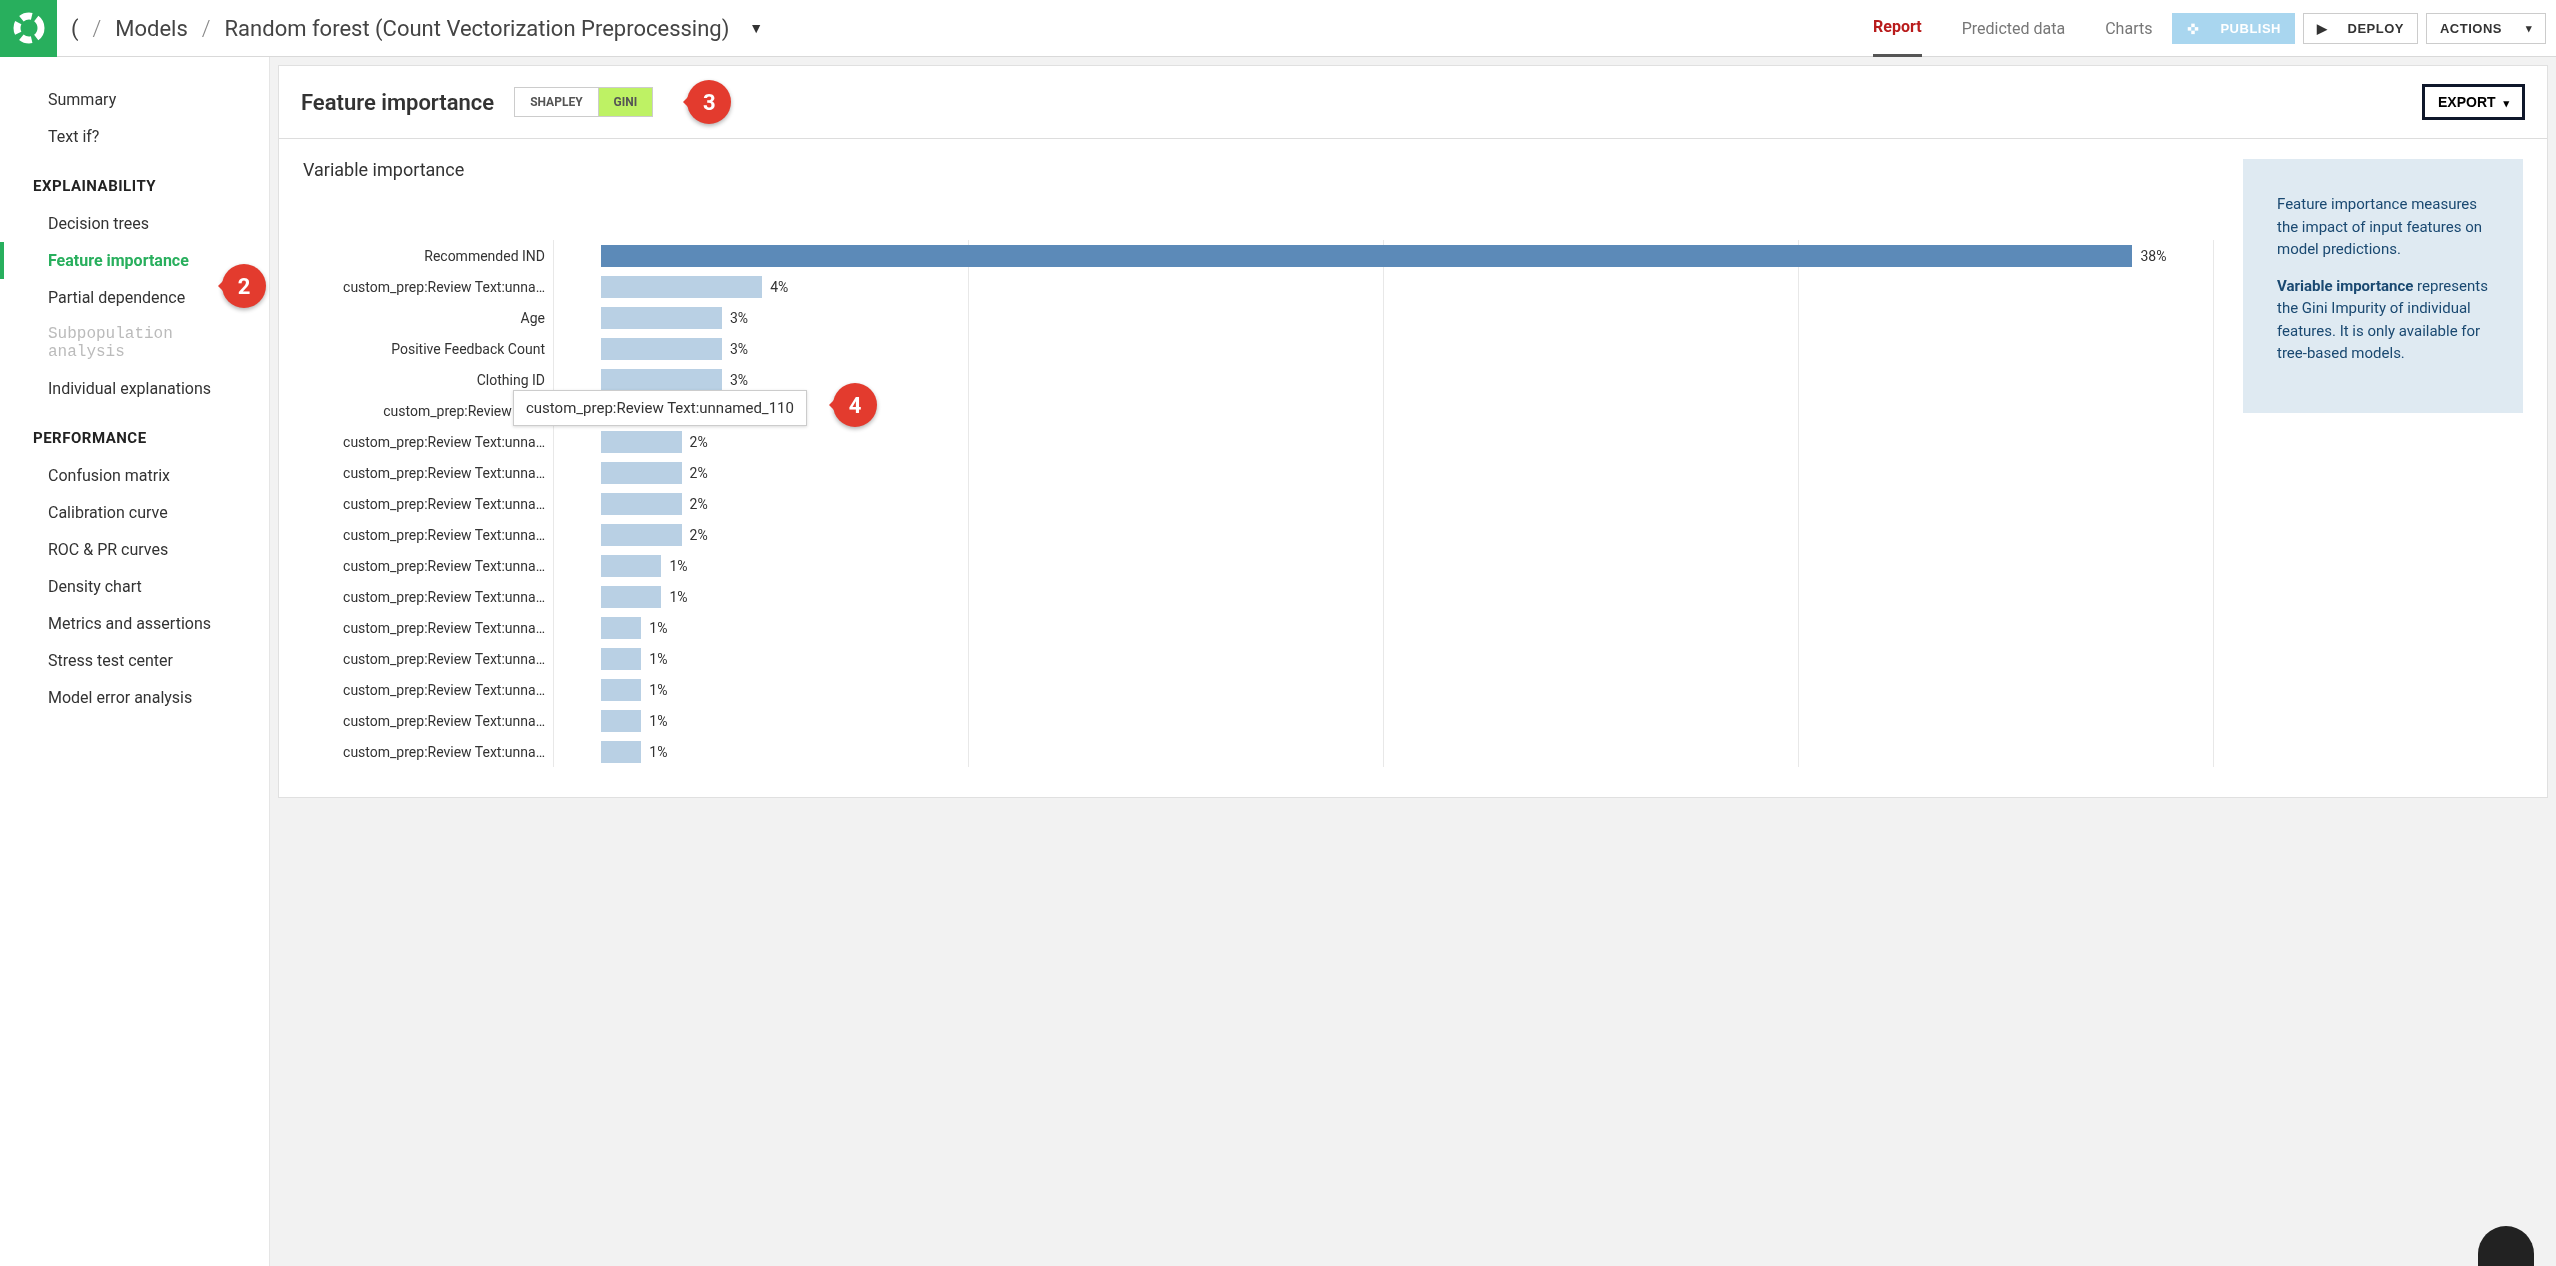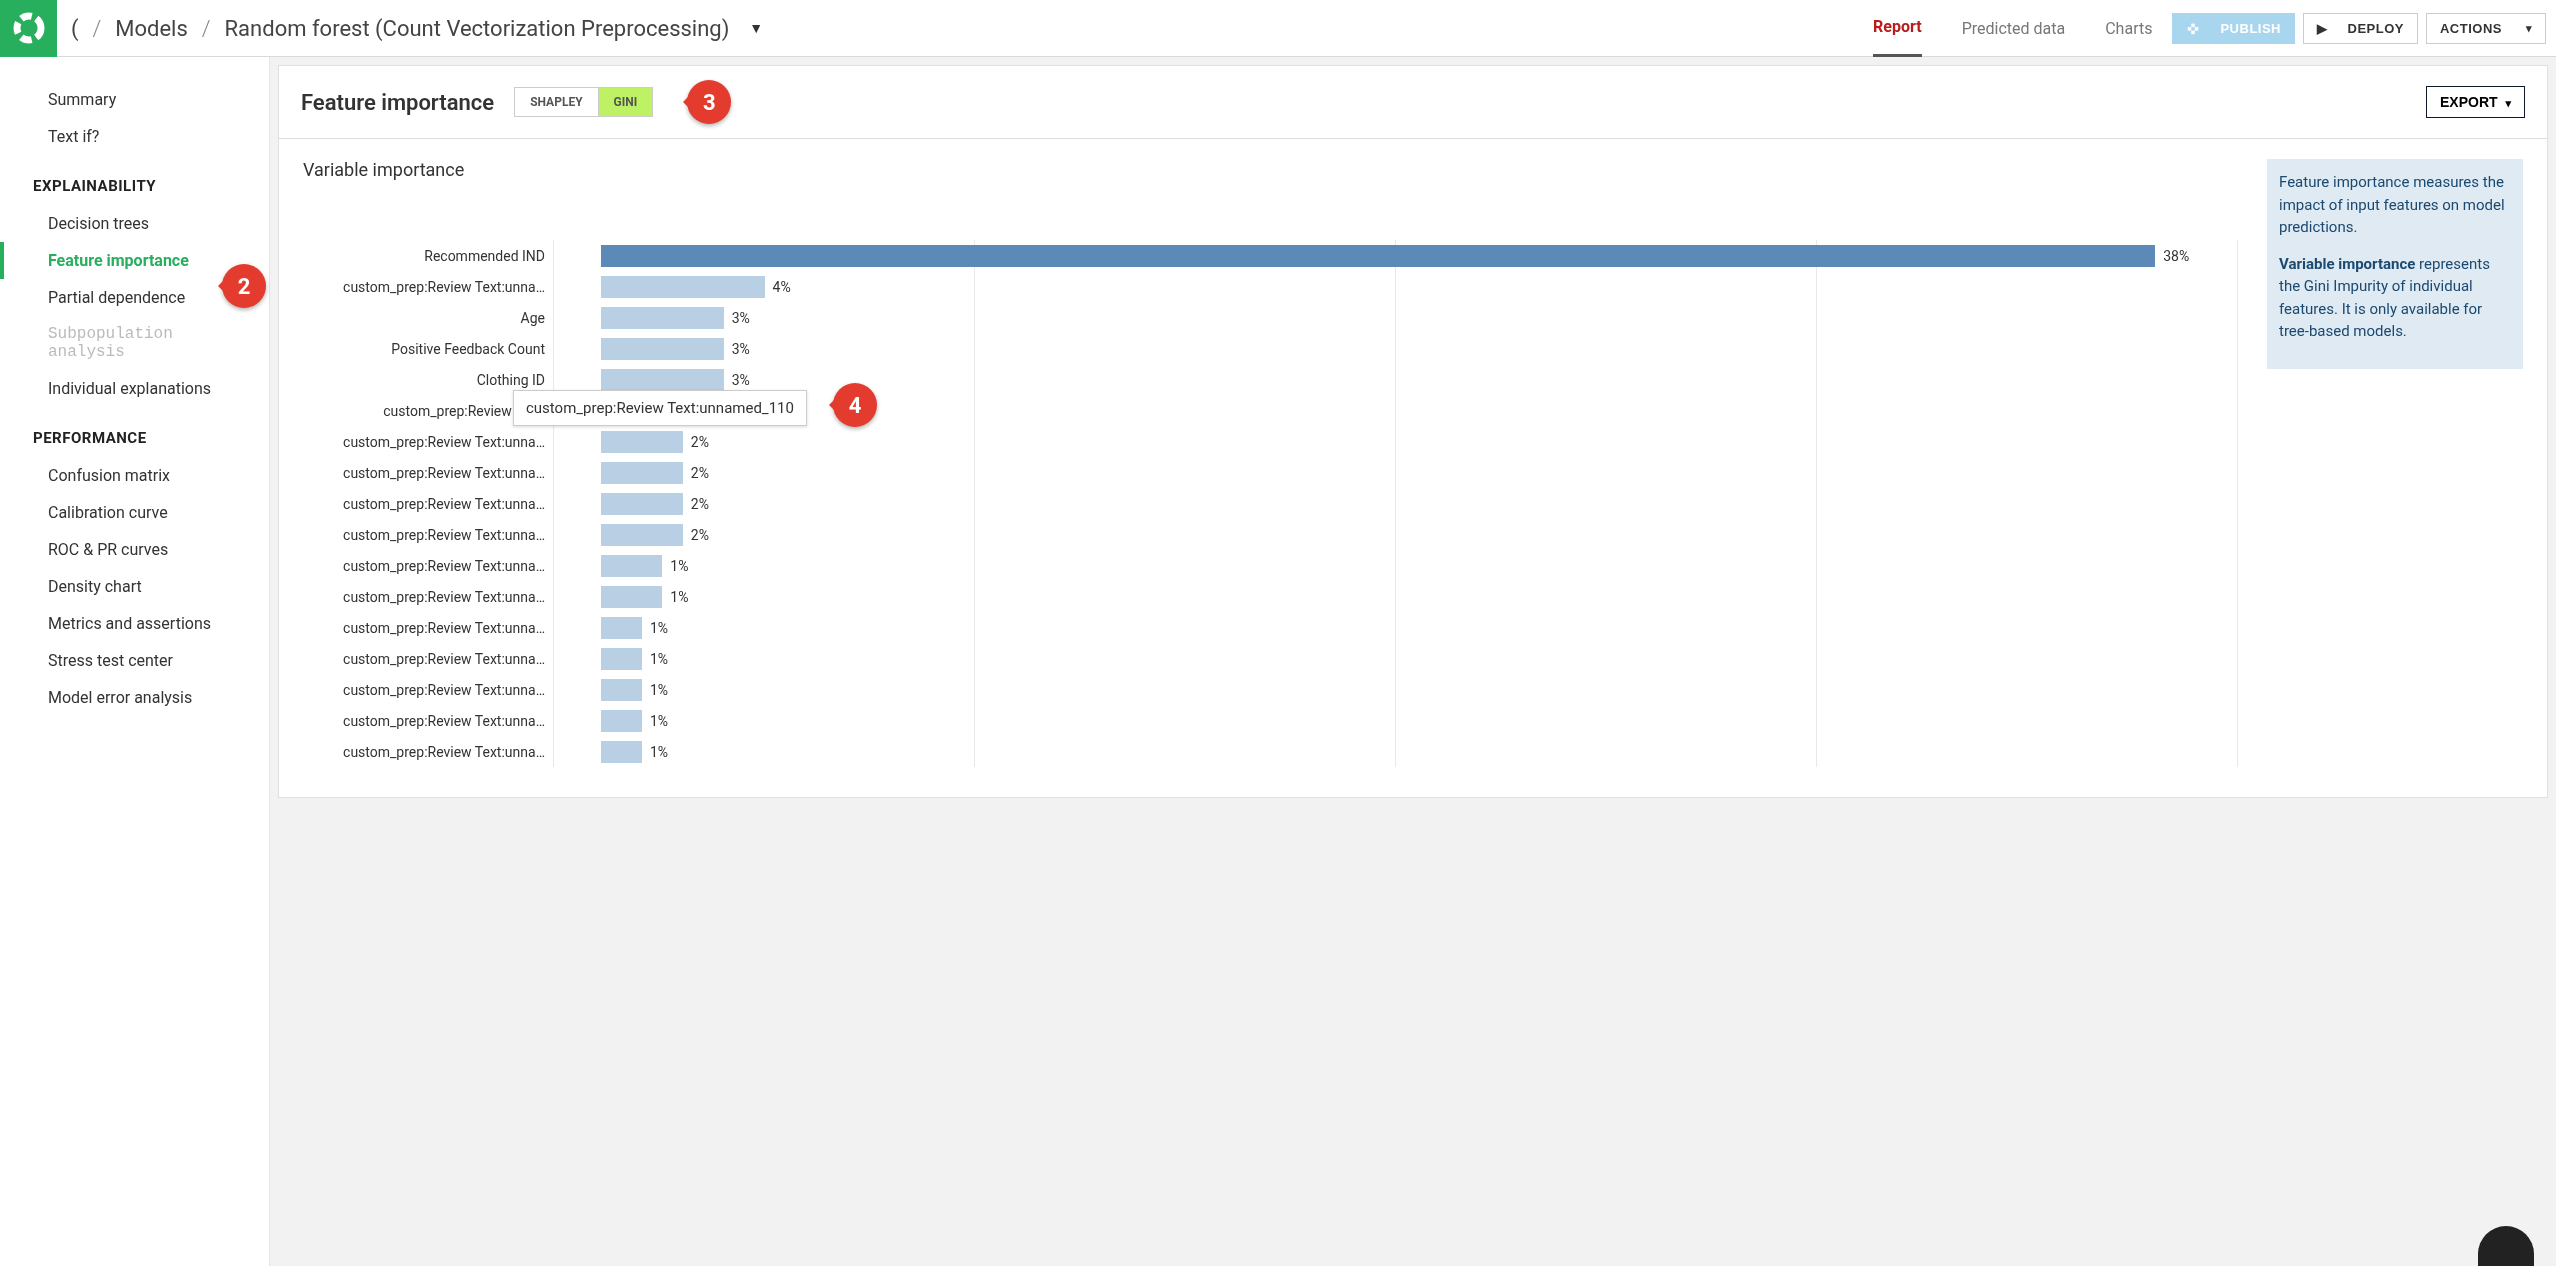--- a/index.html
+++ b/index.html
@@ -133,21 +133,21 @@
   font-weight: 700;
   cursor: pointer;
   background: #fff;
   color: #555;
 }
 .toggle-group .tg-btn.active {
   background: #bef264;
 }
 .toggle-group .tg-btn + .tg-btn { border-left: 1px solid #ccc; }
 .export-btn {
-  border: 1px solid #0f172a;
+  border: 3px solid #0f172a;
   padding: 7px 13px;
   font-weight: 700;
   font-size: 14px;
   cursor: pointer;
   background: #fff;
 }
 .panel-body {
   padding: 20px 24px 30px;
   display: flex;
   gap: 30px;
@@ -196,23 +196,23 @@
   pointer-events: none;
 }
 .gridline {
   position: absolute;
   top: 0;
   bottom: 0;
   width: 1px;
   background: #e8e8e8;
 }
 .info-box {
-  width: 256px;
+  width: 280px;
   background: #dfeaf2;
-  padding: 12px;
+  padding: 34px;
   font-size: 15px;
   line-height: 1.5;
   color: #1a4971;
   align-self: flex-start;
 }
 .info-box p { margin-bottom: 14px; }
 .info-box b { font-weight: 700; }
 
 .callout {
   position: absolute;

